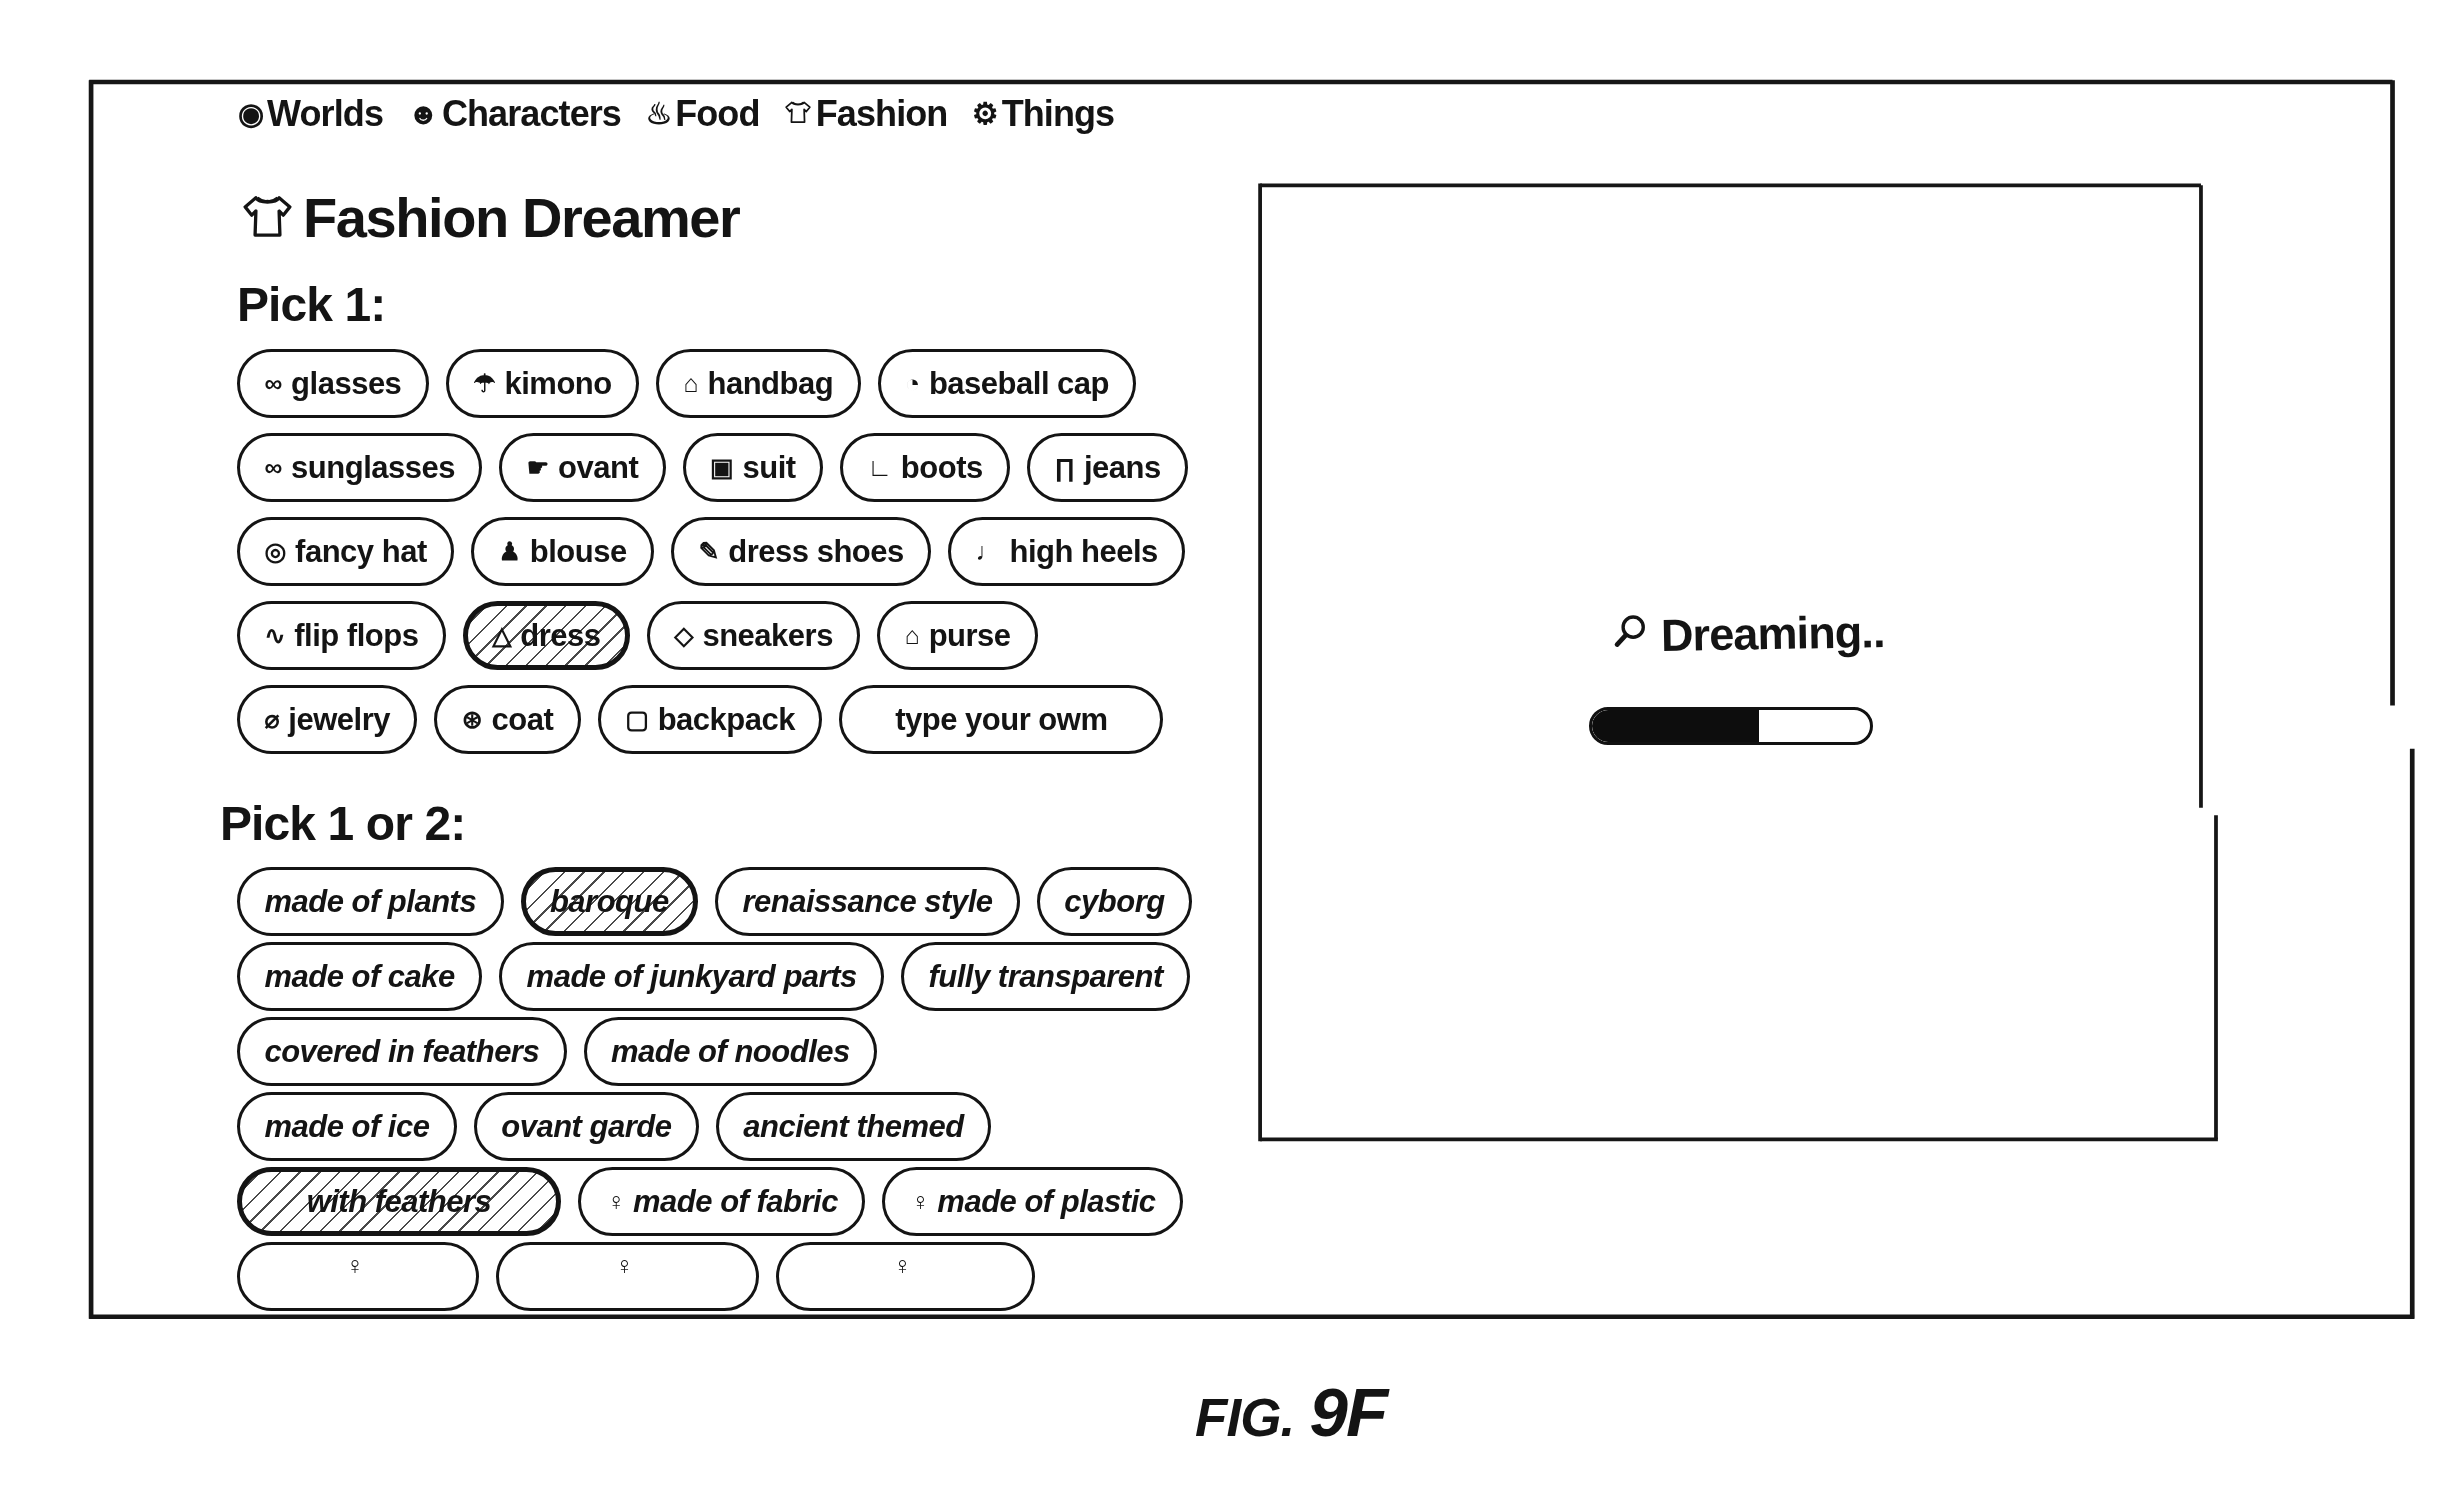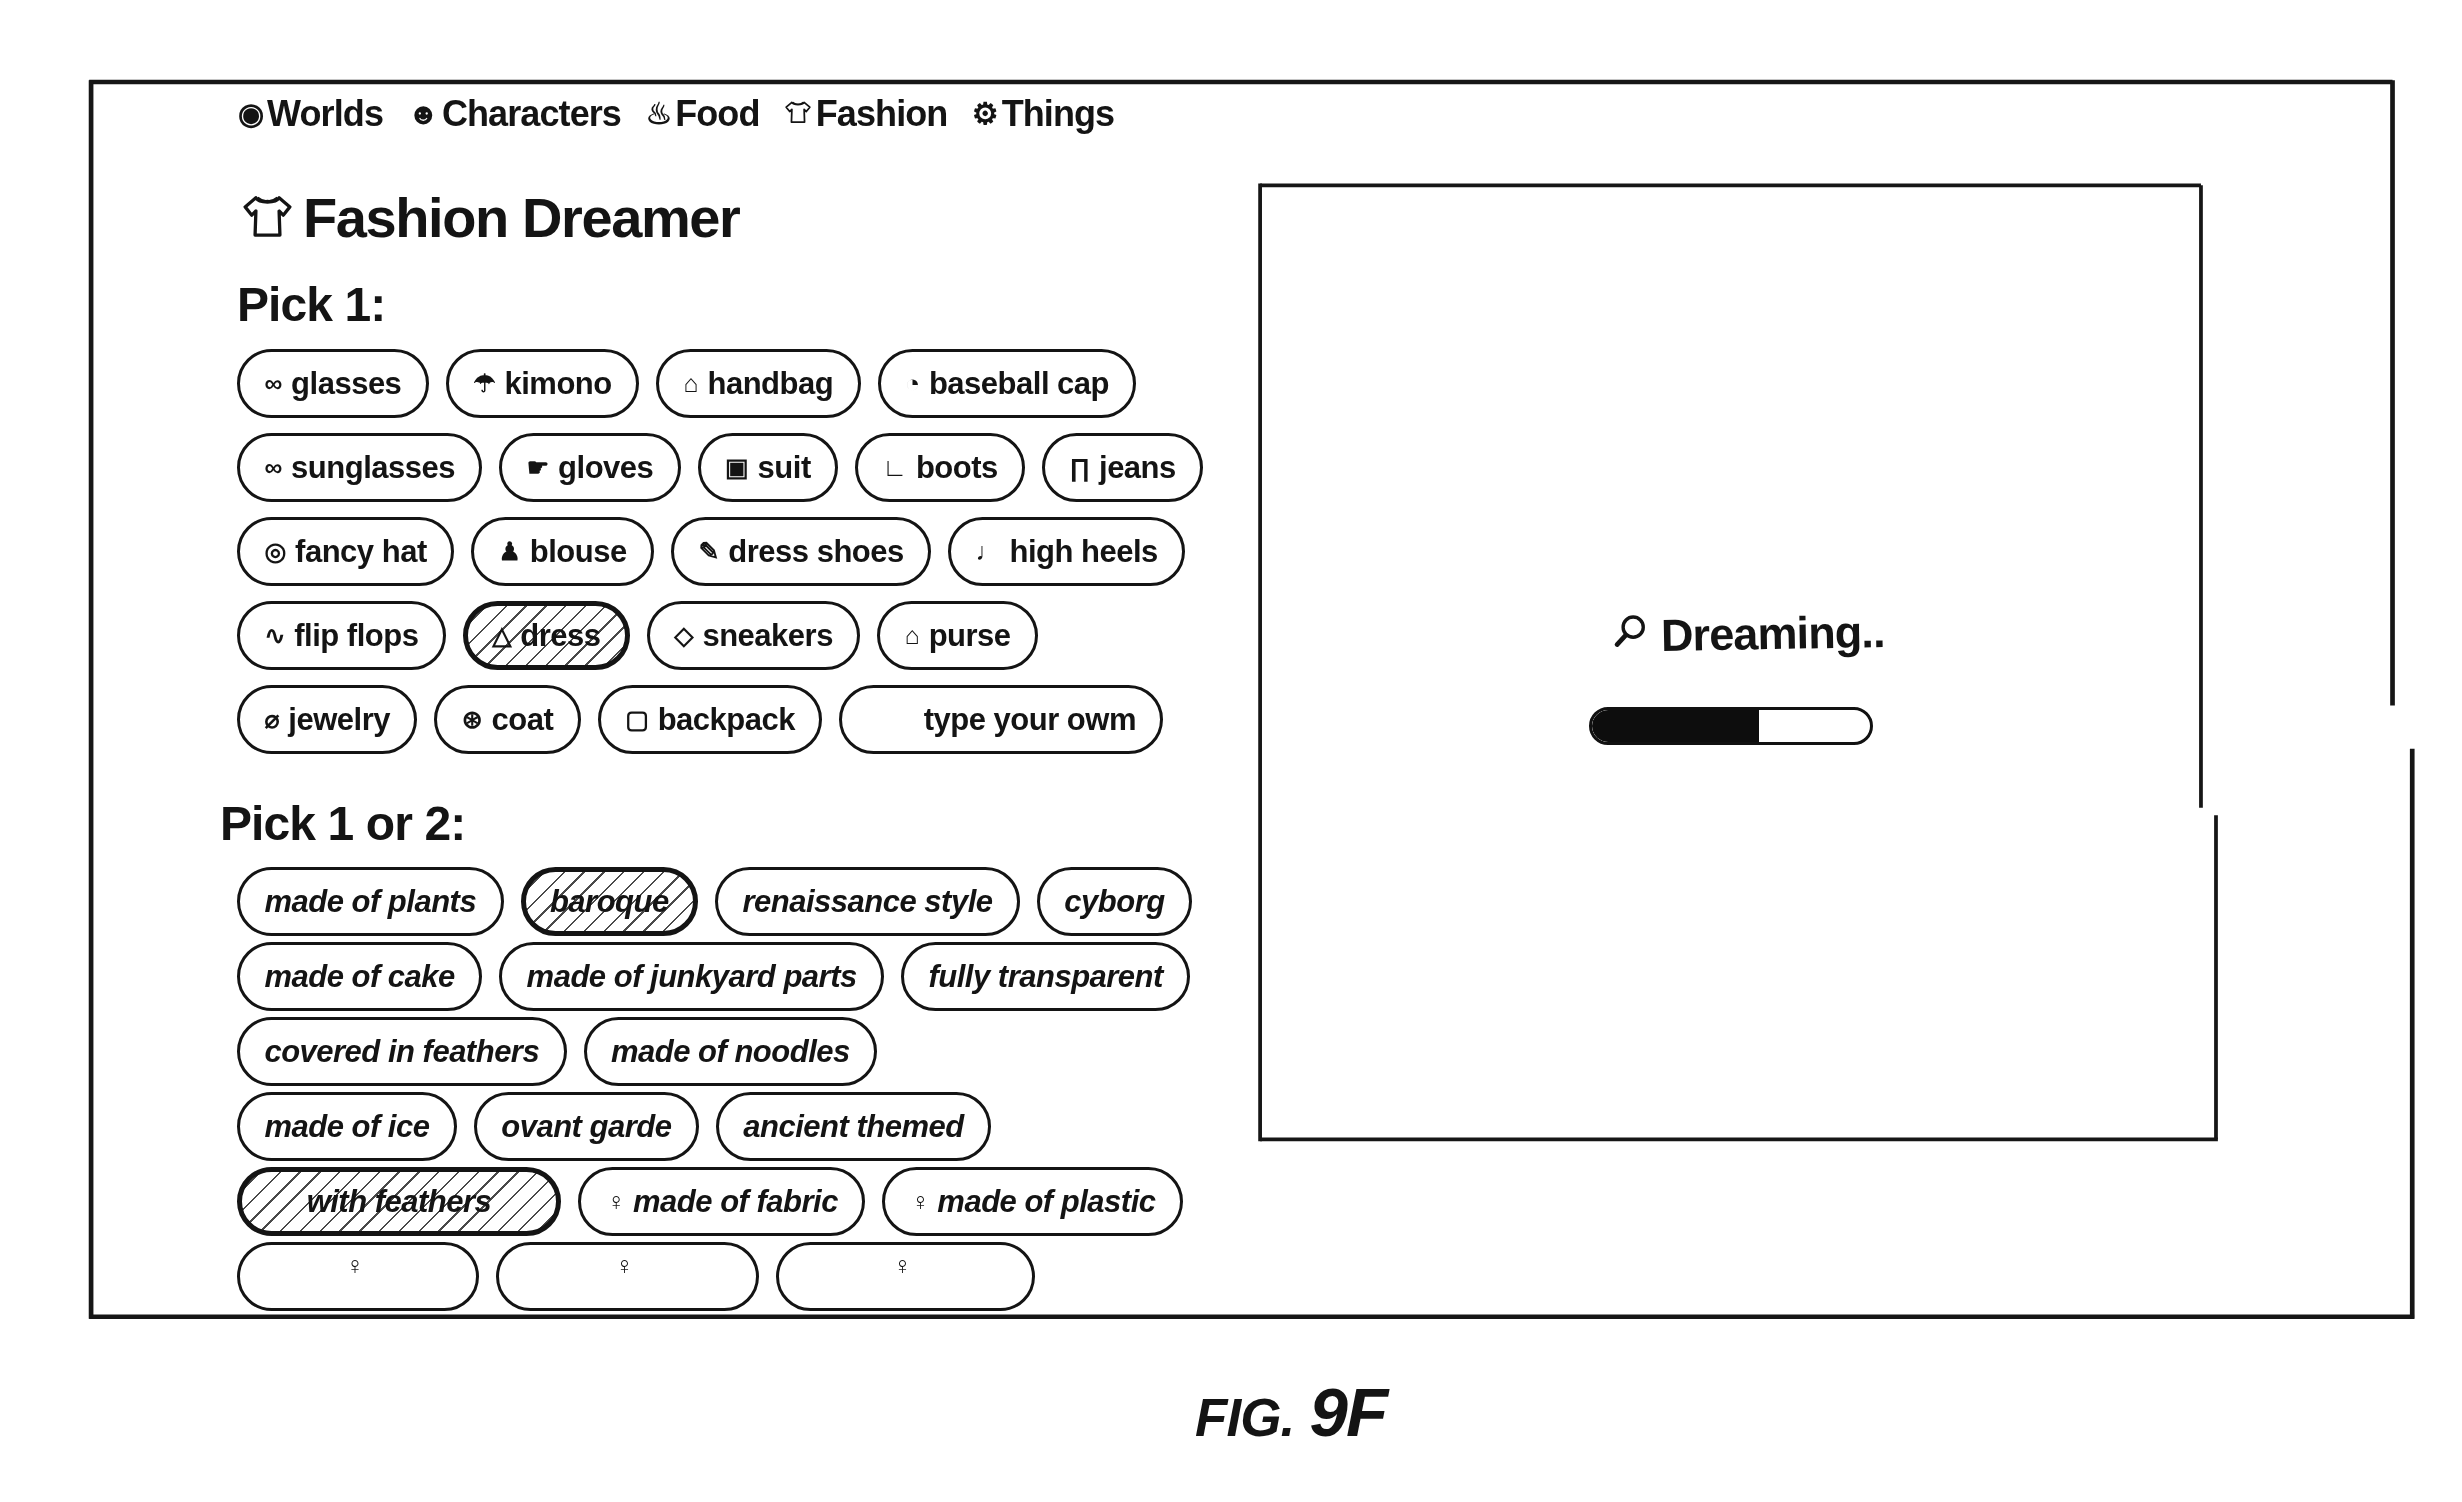--- a/index.html
+++ b/index.html
@@ -22,21 +22,21 @@
   #pick1-label{left:146px;top:195px;}
   #pick2-label{left:129px;top:714px;}
 
   .pill-rows{position:absolute;display:flex;flex-direction:column;}
   #pick1-rows{left:146px;top:267px;gap:15px;}
   #pick2-rows{left:146px;top:785px;gap:6px;font-style:italic;}
   .pill-row{display:flex;gap:17px;}
   .pill{display:inline-flex;align-items:center;justify-content:center;gap:9.4px;border:3.8px solid #141414;border-radius:43px;background:#fff;height:69px;box-sizing:border-box;padding:0 24.4px;font-size:31px;font-weight:700;letter-spacing:-0.5px;cursor:pointer;white-space:nowrap;}
   .pill .icon{font-size:25px;line-height:1;}
   .pill.selected{border-width:5.6px;background:repeating-linear-gradient(135deg,#fff 0 12.2px,#4a4a4a 12.2px 14px);}
-  .pill.input{min-width:324px;justify-content:flex-end;}
+  .pill.input{min-width:324px;justify-content:center;}
   .pill.wide{min-width:324px;justify-content:center;}
   .pill.partial{align-items:flex-start;padding-top:7.5px;}
   .pill.partial:nth-child(1){min-width:242px;}
   .pill.partial:nth-child(2){min-width:263px;}
   .pill.partial:nth-child(3){min-width:259px;}
 
   
   .dream-status{position:absolute;left:1518px;top:526px;display:flex;align-items:center;gap:9.4px;}
   .dream-status .svgicon{width:43px;height:43px;}
   .dream-status .status-text{font-size:45px;font-weight:700;letter-spacing:-0.9px;transform:rotate(-1deg);}
@@ -134,21 +134,21 @@
           <span>baseball cap</span>
         </div>
       </div>
       <div class="pill-row">
         <div class="pill">
           <span class="icon">∞</span>
           <span>sunglasses</span>
         </div>
         <div class="pill">
           <span class="icon">☛</span>
-          <span>gloves</span>
+          <span>ovant</span>
         </div>
         <div class="pill">
           <span class="icon">▣</span>
           <span>suit</span>
         </div>
         <div class="pill">
           <span class="icon">∟</span>
           <span>boots</span>
         </div>
         <div class="pill">

